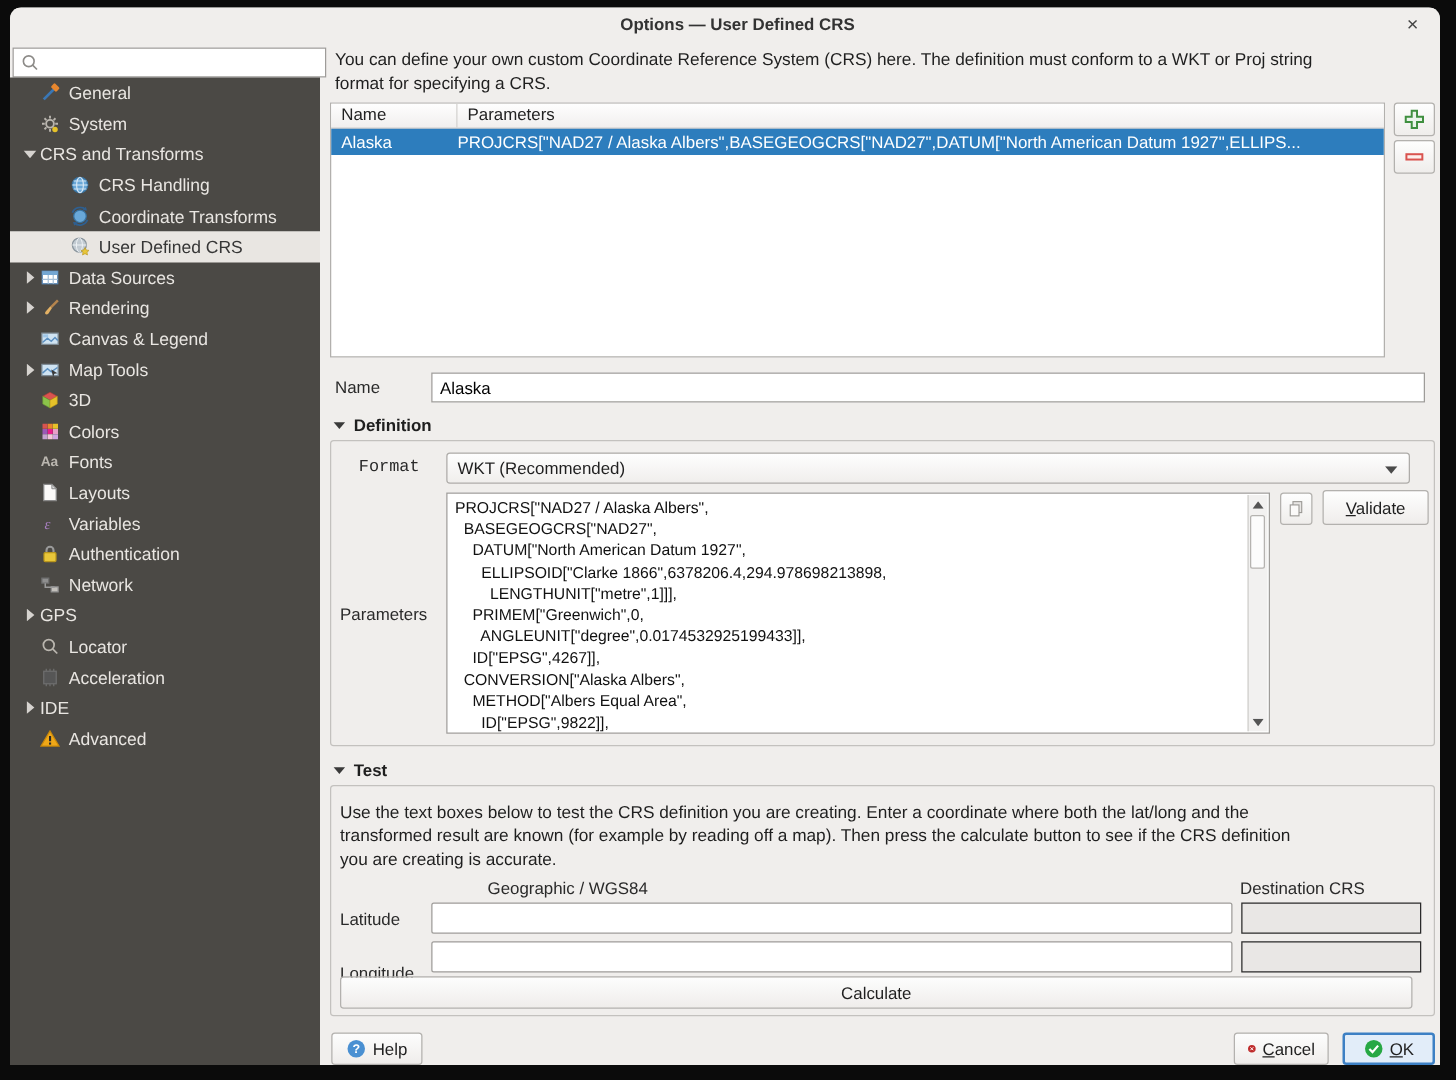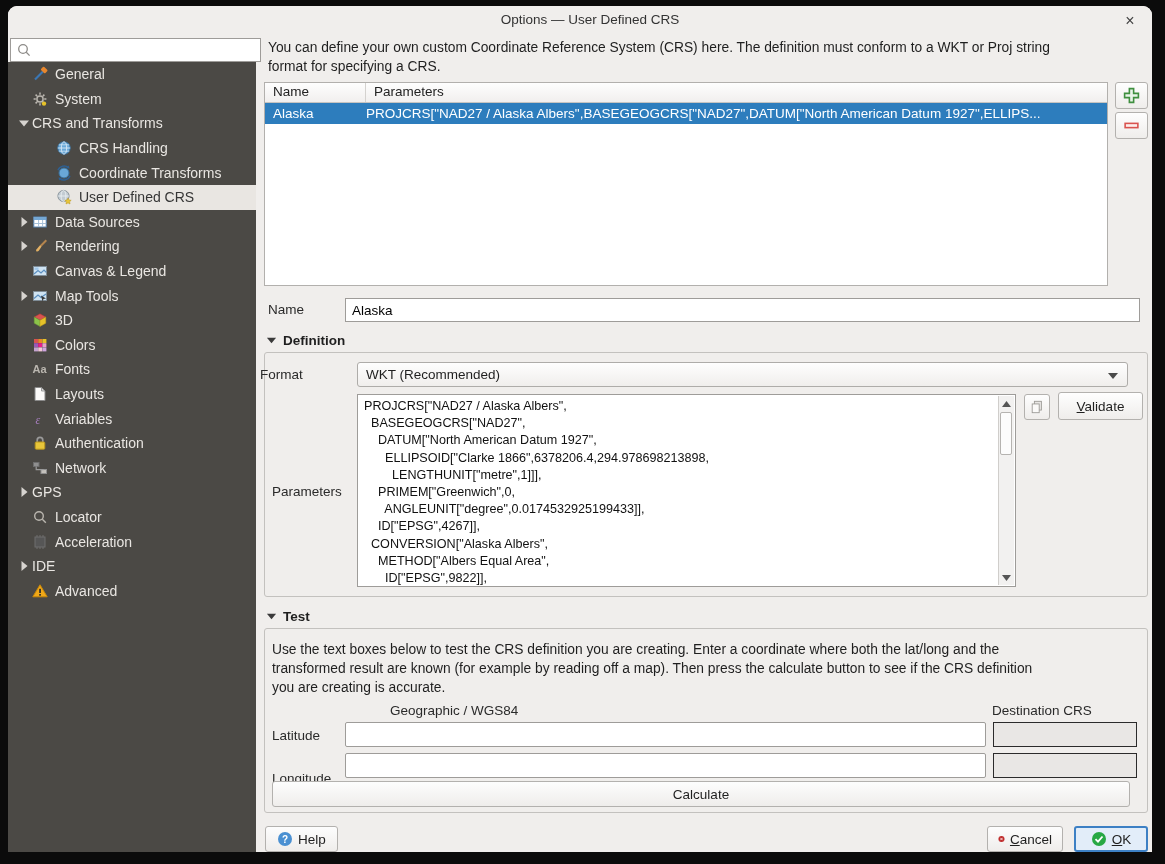--- a/index.html
+++ b/index.html
@@ -2,21 +2,21 @@
 <html><head>
 <meta charset="utf-8">
 <style>
   html,body{margin:0;padding:0;}
   body{font-family:"Liberation Sans","DejaVu Sans",sans-serif;background:#0b0b0b;}
   #canvas{position:relative;width:1165px;height:864px;background:#0b0b0b;overflow:hidden;}
   #dialog{position:absolute;left:8px;top:6px;width:1144px;height:846px;background:#f0eeec;border-radius:9px 9px 0 0;overflow:hidden;}
 
   
   #titlebar{position:absolute;left:0;top:0;width:100%;height:30px;background:#f0eeec;}
-  #title{position:absolute;left:0;right:0;top:6px;text-align:center;font-weight:normal;font-size:13.5px;color:#333;margin-left:20px;}
+  #title{position:absolute;left:0;right:0;top:6px;text-align:center;font-weight:bold;font-size:13.5px;color:#333;margin-left:20px;}
   #close-btn{position:absolute;right:12px;top:5px;width:20px;height:20px;text-align:center;line-height:19px;font-size:16px;color:#444;cursor:default;}
 
   
   #search-wrap{position:absolute;left:2px;top:32px;width:251px;height:24px;background:#fff;border:1px solid #9e9c99;box-sizing:border-box;display:flex;align-items:center;}
   #search-wrap svg{margin-left:5px;}
   #search-input{border:none;outline:none;flex:1;font-size:13px;background:transparent;height:18px;}
   #sidebar{position:absolute;left:0;top:56px;width:248px;bottom:0;background:#4b4945;overflow:hidden;}
   .side-item{display:flex;align-items:center;height:24.6px;color:#e9e6e2;font-size:14px;white-space:nowrap;cursor:default;}
   .side-item.selected{background:#e9e6e2;color:#363636;}
   .tree-arrow{width:16px;height:16px;margin-left:8px;flex:0 0 16px;display:flex;align-items:center;justify-content:center;}
@@ -364,21 +364,21 @@
     <input id="name-input" value="Alaska" style="">
 
     <div class="group-header" id="def-header">
       <svg width="11" height="11" viewBox="0 0 12 12">
           <polygon points="1,3 11,3 6,9" fill="#3a3a3a"></polygon>
         </svg>
       <span>Definition</span>
     </div>
     <div class="group-frame" id="def-frame"></div>
 
-    <div class="main-label" style="left:252px;top:361px;">Format</div>
+    <div class="main-label" style="left:279px;top:361px;font-family:Liberation Mono, monospace;">Format</div>
     <div id="format-select">
       <span>WKT (Recommended)</span>
       <svg id="format-chevron" width="10" height="7" viewBox="0 0 10 7">
           <polygon points="0,0 10,0 5,6" fill="#4a4a4a"></polygon>
         </svg>
     </div>
 
     <div class="main-label" style="left:264px;top:478px;">Parameters</div>
     <div id="wkt-box">
       <div id="wkt-text">PROJCRS["NAD27 / Alaska Albers",

